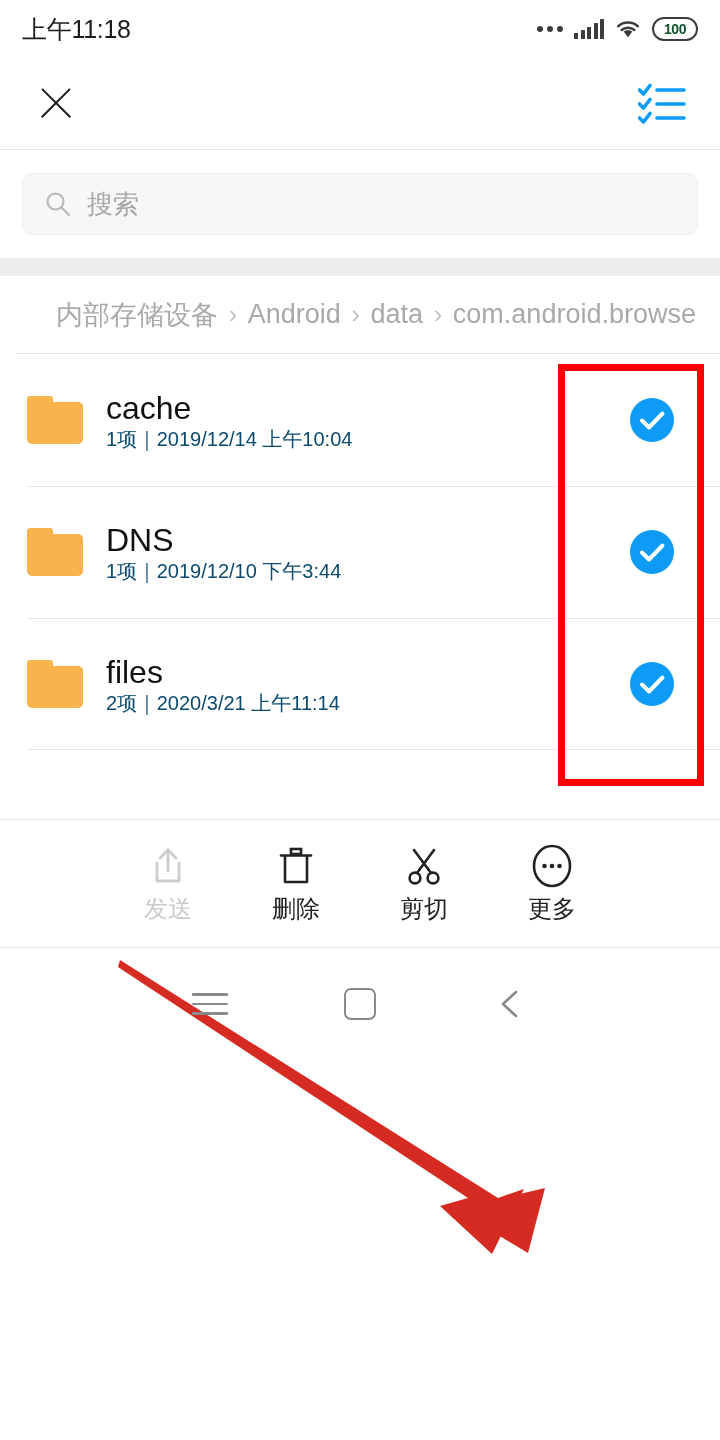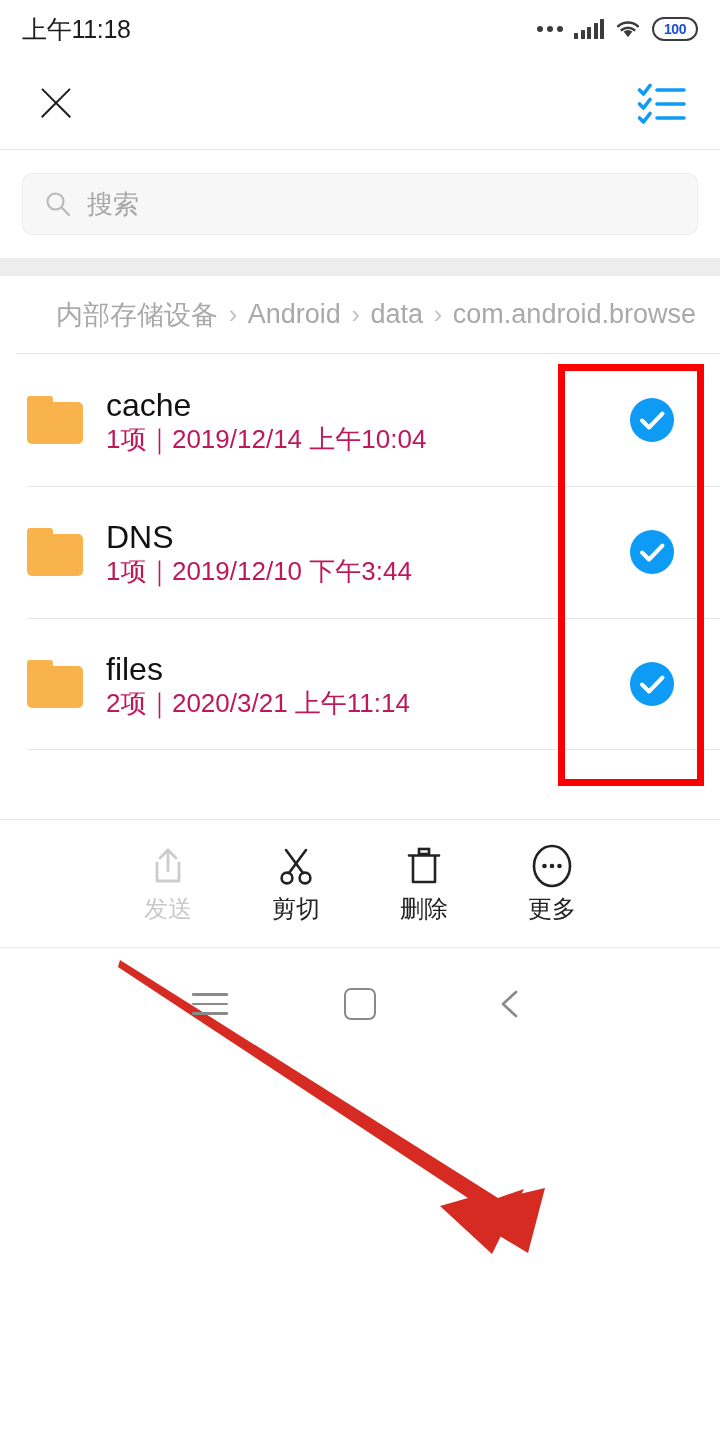--- a/index.html
+++ b/index.html
@@ -26,21 +26,21 @@
   .signal i:nth-child(1){ height:6px; }
   .signal i:nth-child(2){ height:9px; }
   .signal i:nth-child(3){ height:12px; }
   .signal i:nth-child(4){ height:16px; }
   .signal i:nth-child(5){ height:20px; }
   .wifi{ width:26px; height:20px; }
   .battery{
     width:46px; height:24px; border:2.5px solid #3c3c3c; border-radius:12px;
     display:flex; align-items:center; justify-content:center;
   }
-  .battery span{ font-size:14px; font-weight:bold; color:#1d4ed8; letter-spacing:-0.5px; }
+  .battery span{ font-size:14px; font-weight:bold; color:#14532d; letter-spacing:-0.5px; }
 
   
   .titlebar{
     position:absolute; left:0; top:58px; width:720px; height:92px;
     display:flex; align-items:center; justify-content:space-between;
     padding:0 34px;
     border-bottom:1px solid #e8e8e8;
   }
   .close-x{ width:44px; height:44px; position:relative; }
   .close-x:before,.close-x:after{
@@ -102,21 +102,21 @@
   .folder .tab{
     position:absolute; left:0; top:0; width:26px; height:9px;
     background:#f9b34c; border-radius:3px 3px 0 0;
   }
   .folder .body{
     position:absolute; left:0; top:6px; width:56px; height:42px;
     background:#f9b34c; border-radius:2px 5px 5px 5px;
   }
   .rowtext{ display:flex; flex-direction:column; justify-content:center; gap:5px; }
   .rowname{ font-size:32px; color:#111; line-height:1; }
-  .rowmeta{ font-size:26px; color:#be185d; line-height:1; }
+  .rowmeta{ font-size:20px; color:#0c4a6e; line-height:1; }
   .checkwrap{
     position:absolute; right:46px; top:50%; transform:translateY(-50%);
     width:44px; height:44px;
   }
   .check{
     width:44px; height:44px; border-radius:50%; background:#0d9bf5;
     display:flex; align-items:center; justify-content:center;
   }
 
   
@@ -305,38 +305,38 @@
           <line x1="22" y1="6" x2="22" y2="27" stroke="#cccccc" stroke-width="2.8" stroke-linecap="round"></line>
           <polyline points="14,14 22,6 30,14" stroke="#cccccc" stroke-width="2.8" fill="none" stroke-linecap="round" stroke-linejoin="round"></polyline>
         </svg>
       </span>
       <span class="tb-label">发送</span>
     </div>
 
     <div class="tb-item">
       <span class="tb-icon">
         <svg viewBox="0 0 44 44" width="44" height="44">
+          <rect x="17" y="5" width="10" height="5" stroke="#222" stroke-width="2.6" fill="none"></rect>
+          <line x1="7" y1="11.5" x2="37" y2="11.5" stroke="#222" stroke-width="2.6" stroke-linecap="round"></line>
+          <path d="M11 12 L11 38 L33 38 L33 12" stroke="#222" stroke-width="2.6" fill="none" stroke-linejoin="round"></path>
+        </svg>
+      </span>
+      <span class="tb-label">删除</span>
+    </div>
+
+    <div class="tb-item">
+      <span class="tb-icon">
+        <svg viewBox="0 0 44 44" width="44" height="44">
           <line x1="12" y1="6" x2="29" y2="29" stroke="#222" stroke-width="2.6" stroke-linecap="round"></line>
           <line x1="32" y1="6" x2="15" y2="29" stroke="#222" stroke-width="2.6" stroke-linecap="round"></line>
           <circle cx="13" cy="34" r="5.4" stroke="#222" stroke-width="2.6" fill="none"></circle>
           <circle cx="31" cy="34" r="5.4" stroke="#222" stroke-width="2.6" fill="none"></circle>
         </svg>
       </span>
       <span class="tb-label">剪切</span>
-    </div>
-
-    <div class="tb-item">
-      <span class="tb-icon">
-        <svg viewBox="0 0 44 44" width="44" height="44">
-          <rect x="17" y="5" width="10" height="5" stroke="#222" stroke-width="2.6" fill="none"></rect>
-          <line x1="7" y1="11.5" x2="37" y2="11.5" stroke="#222" stroke-width="2.6" stroke-linecap="round"></line>
-          <path d="M11 12 L11 38 L33 38 L33 12" stroke="#222" stroke-width="2.6" fill="none" stroke-linejoin="round"></path>
-        </svg>
-      </span>
-      <span class="tb-label">删除</span>
     </div>
 
     <div class="tb-item">
       <span class="tb-icon">
         <svg viewBox="0 0 44 44" width="44" height="44">
           <ellipse cx="22" cy="22" rx="18" ry="20" stroke="#222" stroke-width="2.6" fill="none"></ellipse>
           <circle cx="14.5" cy="22" r="2.3" fill="#222"></circle>
           <circle cx="22" cy="22" r="2.3" fill="#222"></circle>
           <circle cx="29.5" cy="22" r="2.3" fill="#222"></circle>
         </svg>

